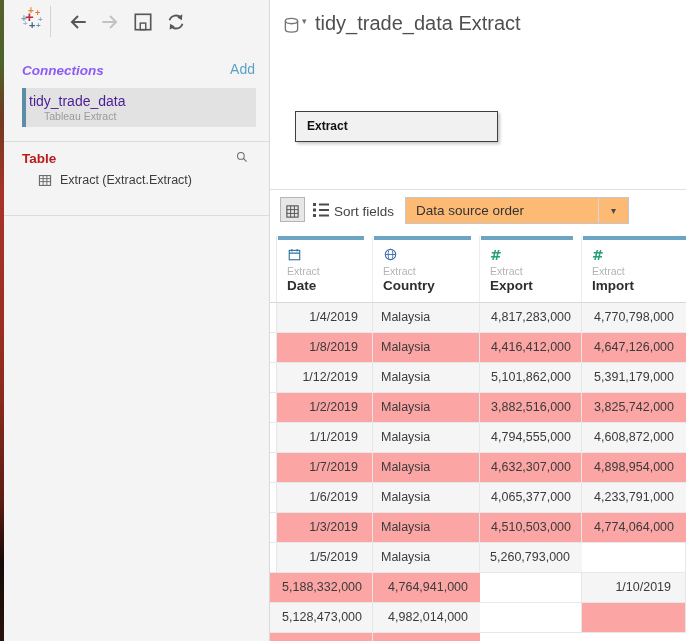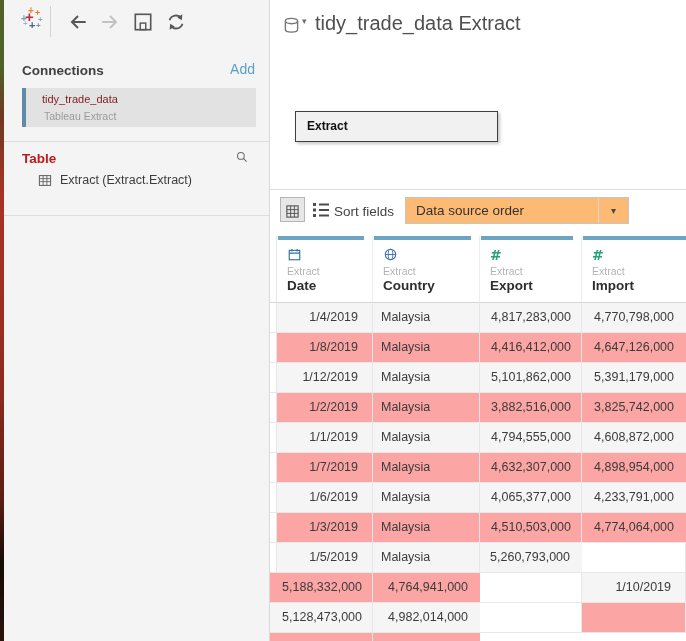--- a/index.html
+++ b/index.html
@@ -11,25 +11,25 @@
     background:linear-gradient(180deg,#55602a 0%,#4c6328 10%,#6e3a20 18%,#a63426 30%,#9c2f22 50%,#8a2a1d 62%,#5c1d14 78%,#160b07 88%,#2a120c 100%);}
 
   
   .left-panel{position:absolute;left:4px;top:0;width:265px;height:641px;background:#f4f4f5;border-right:1px solid #d9d9d9;}
   .tb-divider{position:absolute;left:46px;top:6px;width:1px;height:31px;background:#d2d2d2;}
   .tb-btn{position:absolute;top:11px;width:22px;height:22px;border:0;background:transparent;padding:0;cursor:pointer;}
   .logo{position:absolute;left:17px;top:6px;width:24px;height:26px;}
   .logo span{position:absolute;font-weight:bold;line-height:1;}
 
   .connections-header{position:absolute;left:18px;top:61px;width:233px;height:18px;}
-  .connections-title{font-size:13.5px;font-weight:bold;color:#404040;}
+  .connections-title{font-size:13.5px;font-weight:bold;color:#8b5cf6;font-style:italic;}
   .add-link{position:absolute;right:0;top:0;font-size:14px;color:var(--accent-blue);cursor:pointer;text-decoration:none;}
   .connection-item{position:absolute;left:18px;top:88px;width:234px;height:39px;background:#e2e2e2;cursor:pointer;}
   .conn-bar{position:absolute;left:0;top:0;width:4px;height:39px;background:var(--connection-accent);}
-  .conn-name{position:absolute;left:20px;top:5px;font-size:11px;color:#7f1d1d;}
+  .conn-name{position:absolute;left:7px;top:5px;font-size:14px;color:#4c1d95;}
   .conn-type{position:absolute;left:22px;top:22px;font-size:10.5px;color:#9a9a9a;}
   .panel-divider{position:absolute;left:0;width:265px;height:1px;background:#dcdcdc;}
   .table-header-row{position:absolute;left:18px;top:149px;width:233px;height:16px;}
   .table-title{font-size:13.5px;font-weight:bold;color:#b91c1c;}
   .search-icon{position:absolute;right:6px;top:1px;}
   .table-item{position:absolute;left:33px;top:171px;width:220px;height:18px;cursor:pointer;}
   .table-item-label{position:absolute;left:23px;top:2px;font-size:12.5px;color:#3c3c3c;white-space:nowrap;}
 
   
   .main{position:absolute;left:270px;top:0;width:416px;height:641px;background:#fff;}

